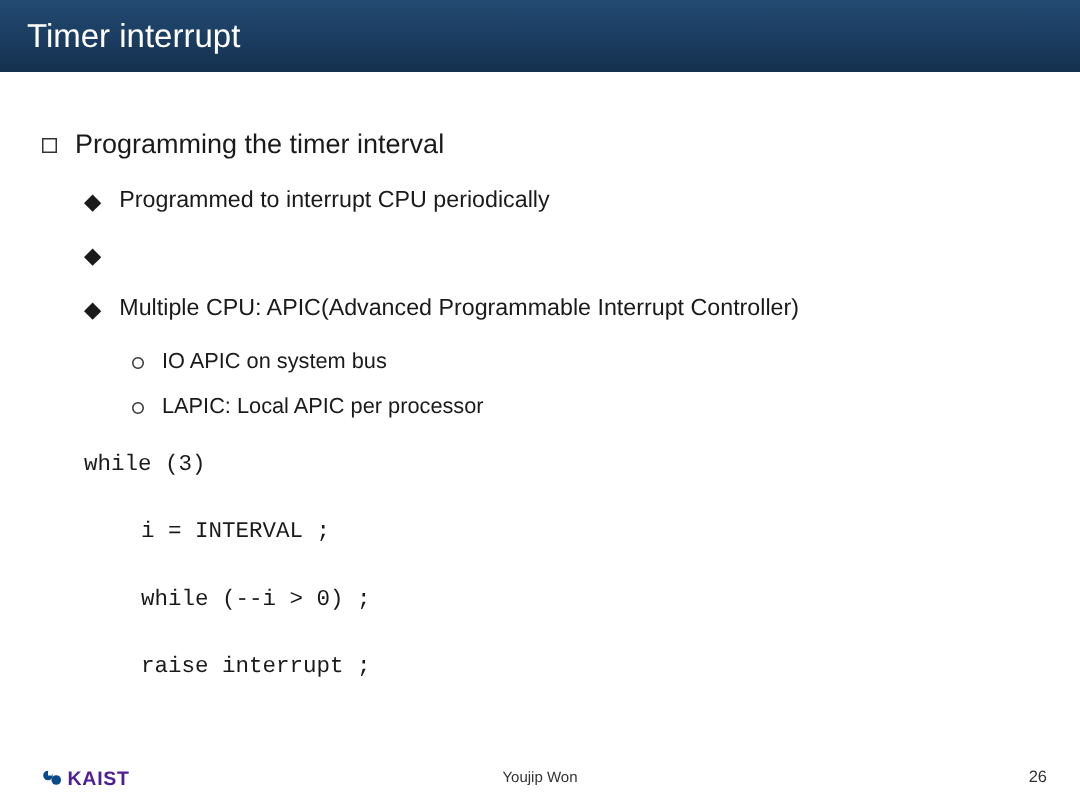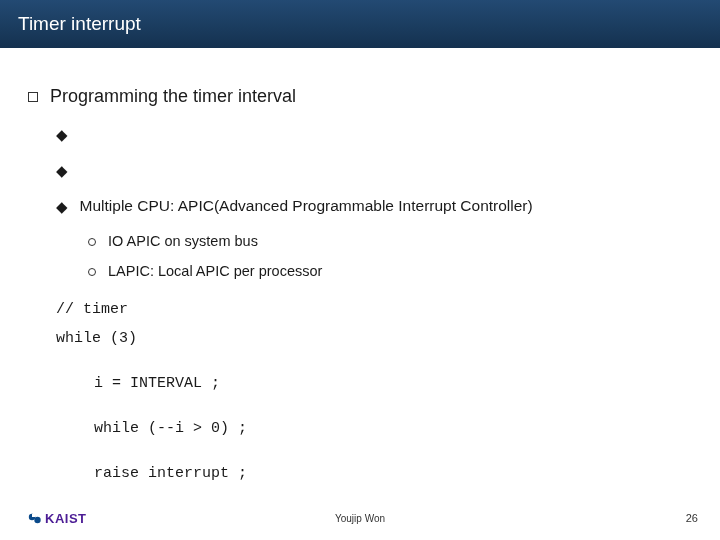--- a/index.html
+++ b/index.html
@@ -15,21 +15,21 @@
   .header {
     background: #1b3b5f;
     background: linear-gradient(#234a73, #14314f);
     height: 48px;
     display: flex;
     align-items: center;
     padding-left: 18px;
   }
   .header-title {
     color: #fff;
-    font-size: 19px;
+    font-size: 22px;
     font-weight: 400;
   }
   .content {
     padding: 38px 28px 0 28px;
   }
   .level1 {
     display: flex;
     align-items: flex-start;
     gap: 12px;
     margin-bottom: 18px;
@@ -144,20 +144,21 @@
 
 <div class="content">
 
   <div class="level1">
     <div class="sq-bullet"></div>
     <div class="level1-text">Programming the timer interval</div>
   </div>
 
   <div class="level2">
     <div class="dot-bullet">◆</div>
+    <div class="level2-text">Programmed to interrupt CPU periodically</div>
   </div>
 
   <div class="level2">
     <div class="dot-bullet">◆</div>
   </div>
 
   <div class="level2">
     <div class="dot-bullet">◆</div>
     <div class="level2-text">Multiple CPU: APIC(Advanced Programmable Interrupt Controller)</div>
   </div>
@@ -166,21 +167,20 @@
     <div class="circle-bullet"></div>
     <div class="level3-text">IO APIC on system bus</div>
   </div>
 
   <div class="level3">
     <div class="circle-bullet"></div>
     <div class="level3-text">LAPIC: Local APIC per processor</div>
   </div>
 
   <div class="code-block">
-    <div class="code-line">// timer</div>
     <div class="code-line">while (3)</div>
     <div class="code-indent">i = INTERVAL ;</div>
     <div class="code-indent">while (--i &gt; 0) ;</div>
     <div class="code-indent">raise interrupt ;</div>
   </div>
 
 </div>
 
 <div class="footer">
   <div class="logo">

